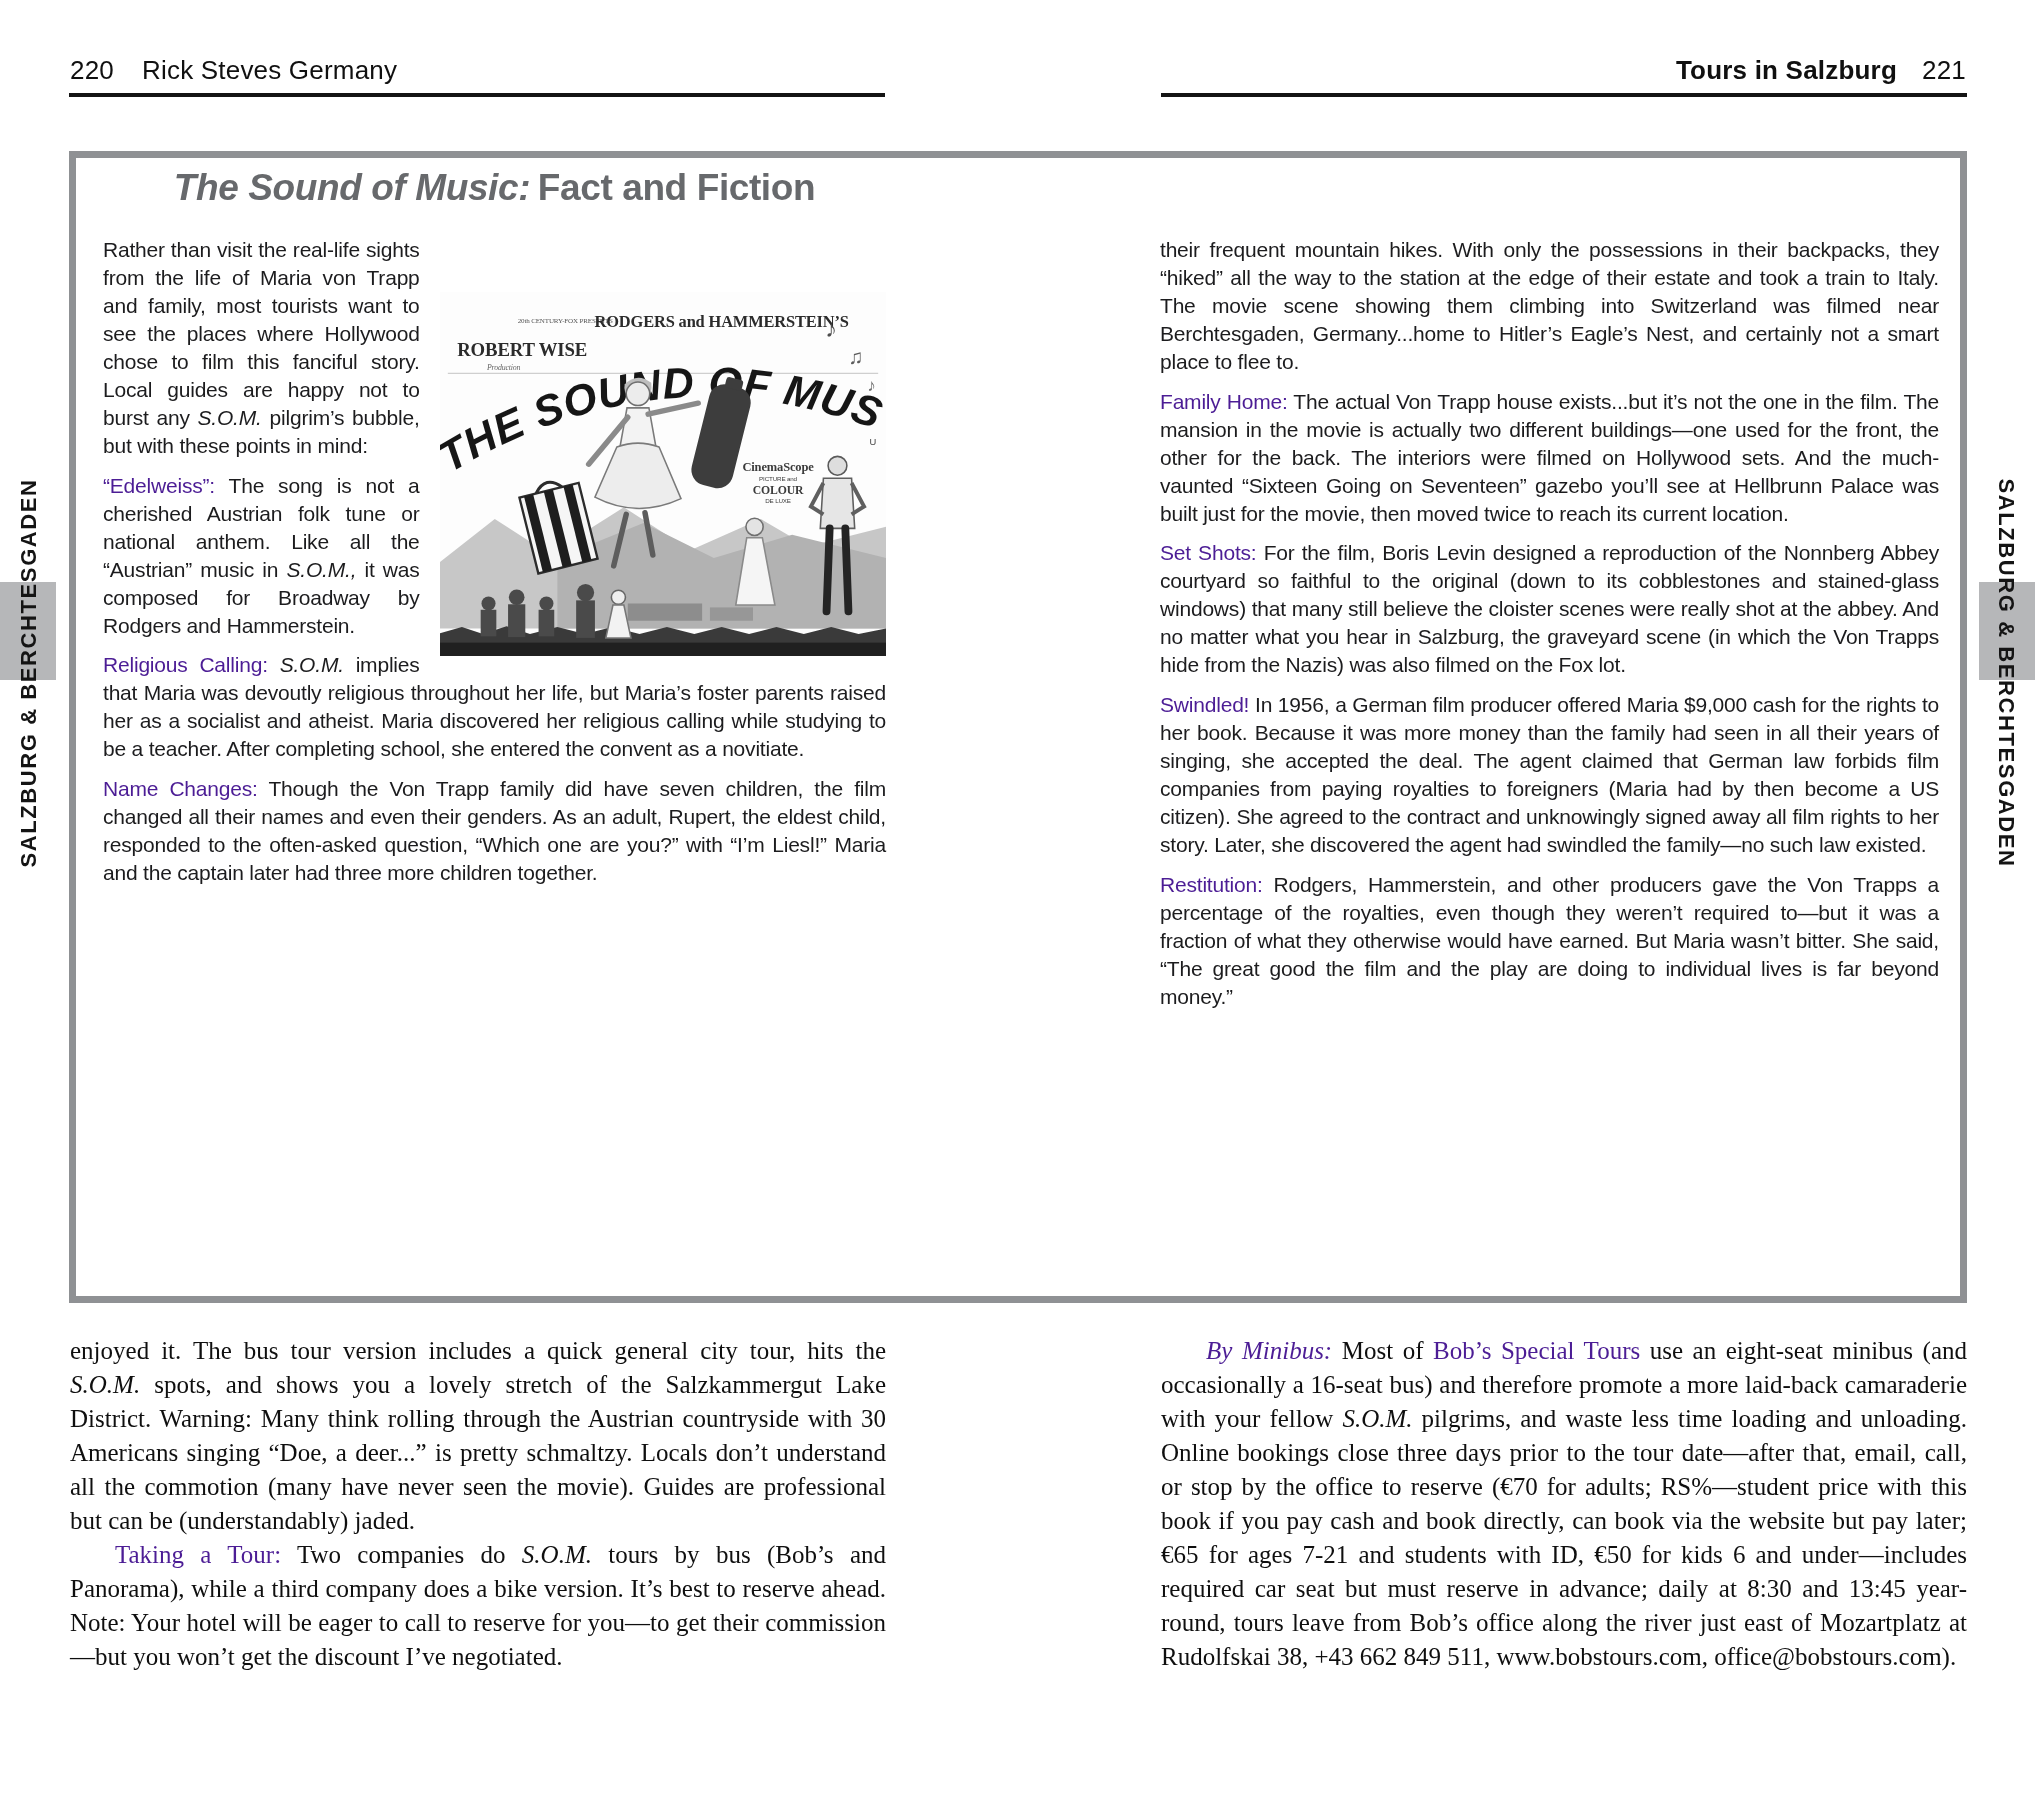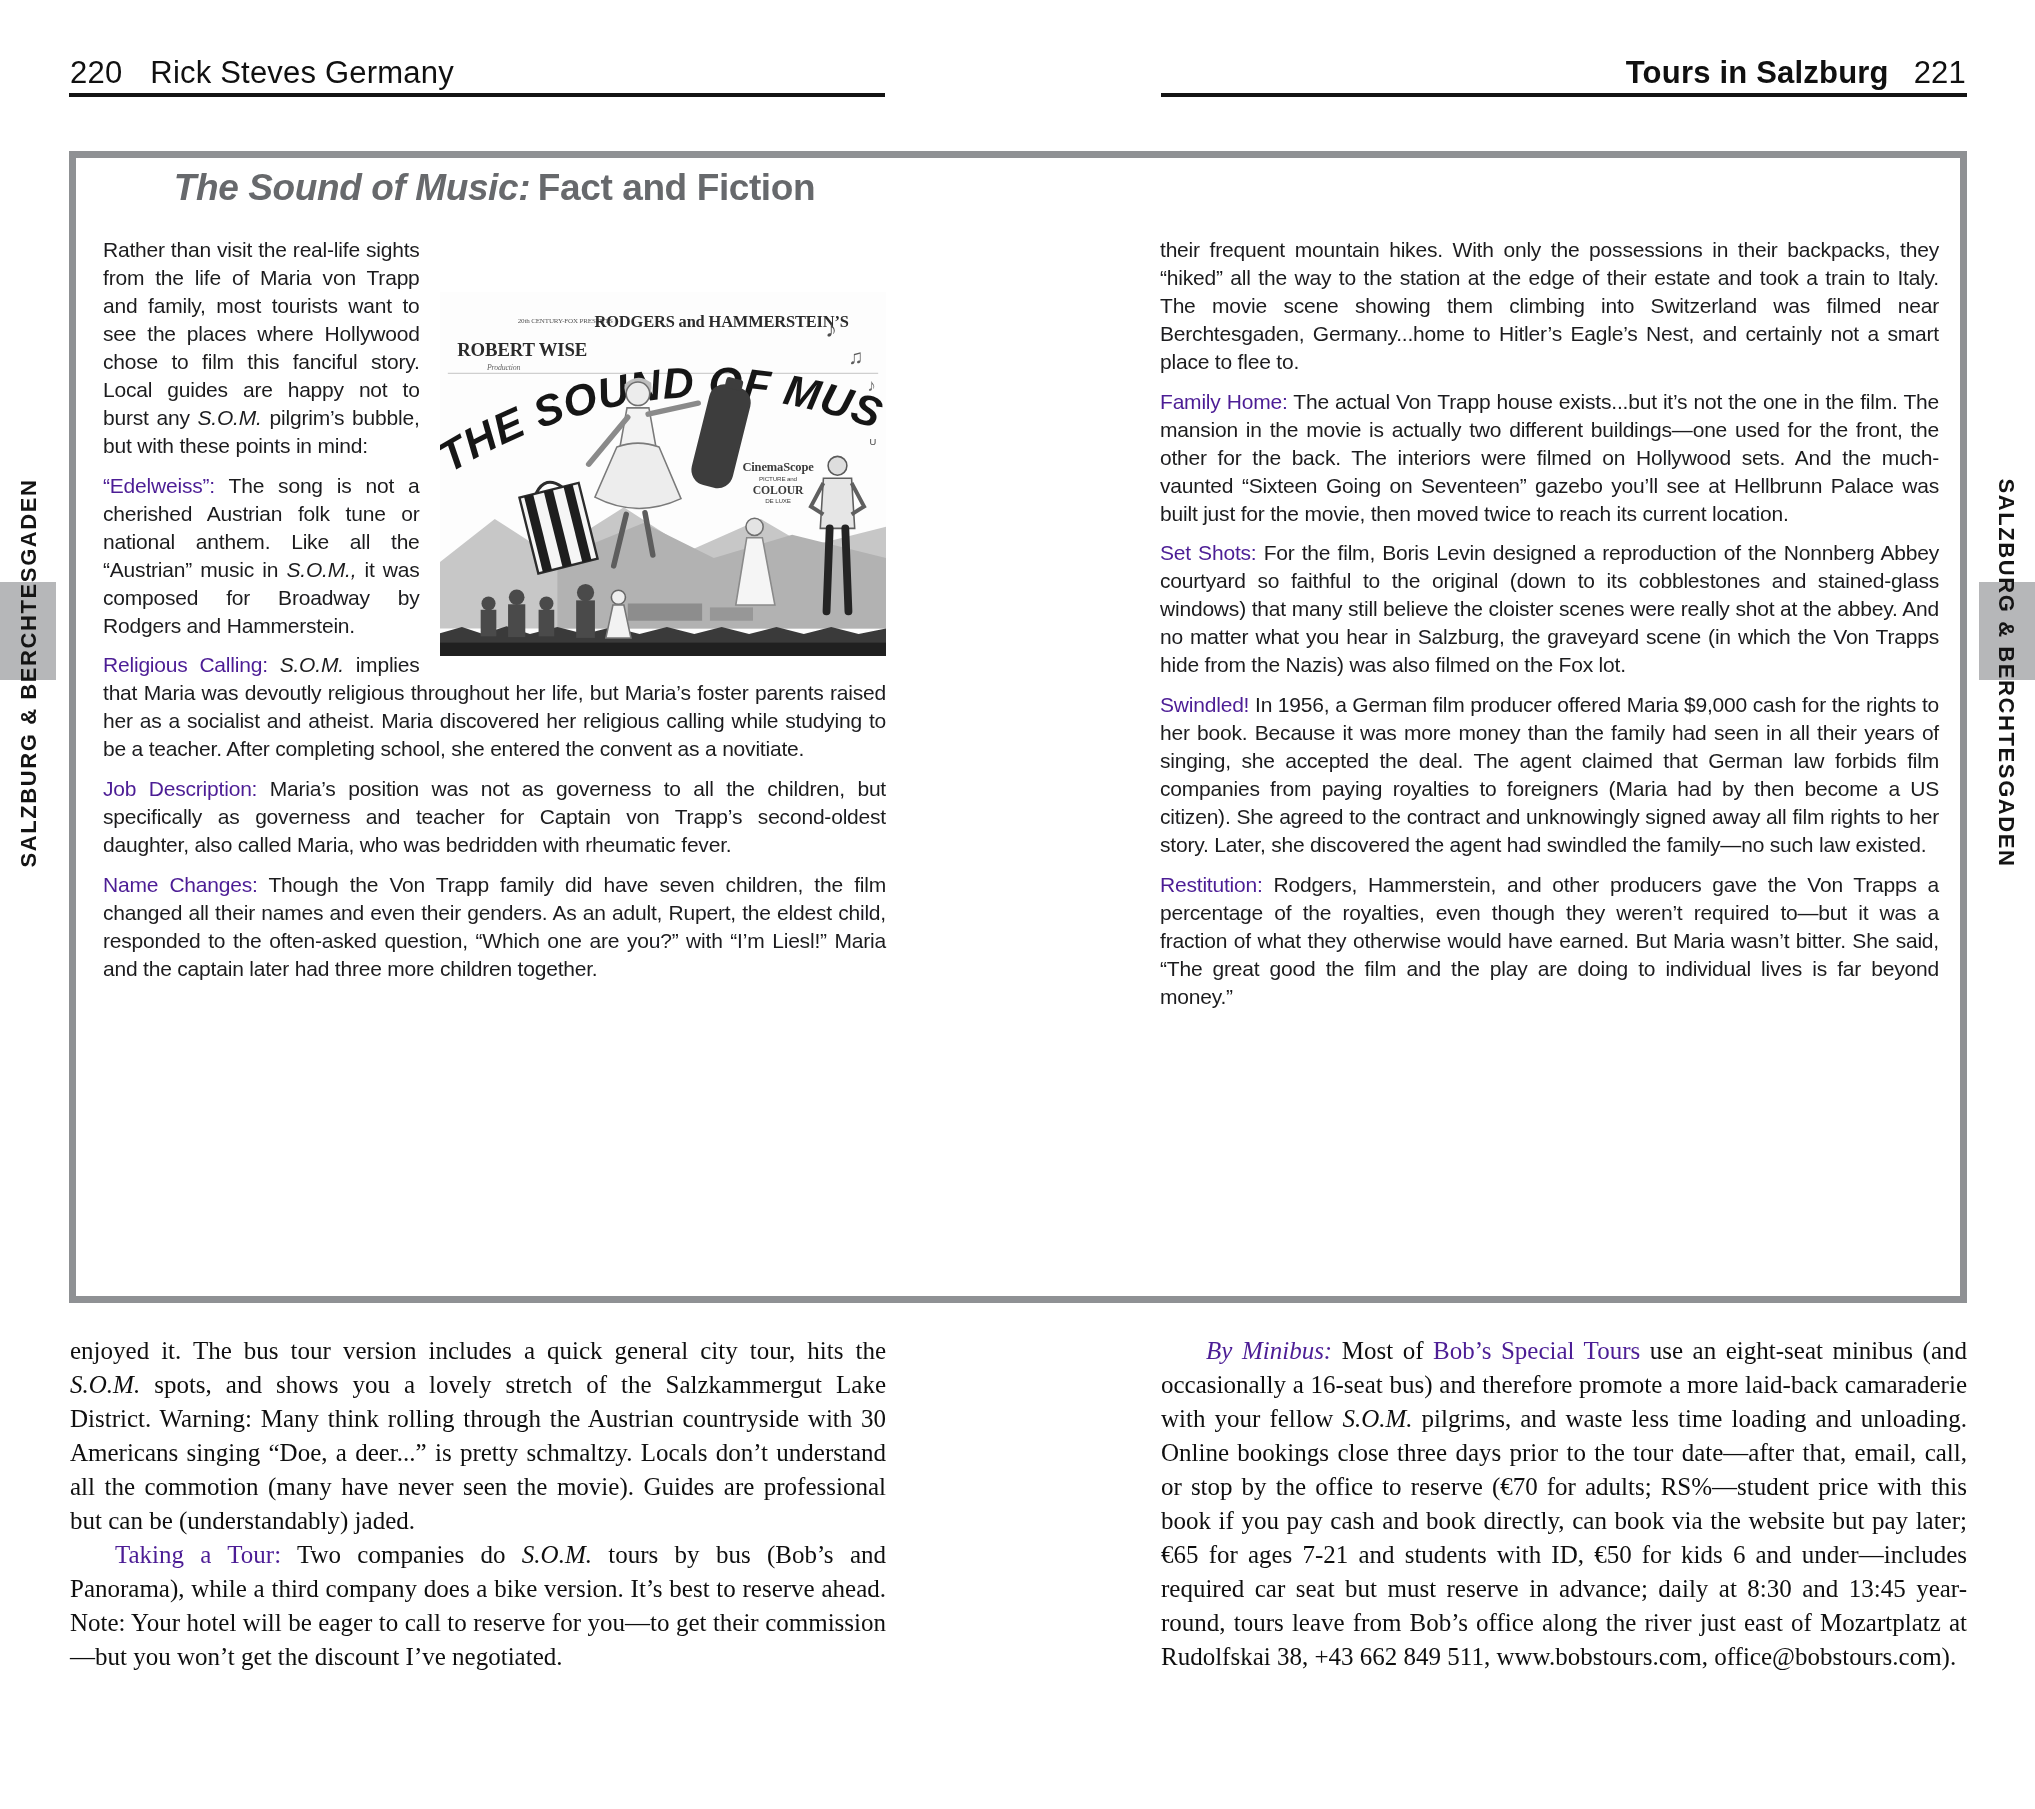--- a/index.html
+++ b/index.html
@@ -5,21 +5,21 @@
   html,body{margin:0;padding:0;background:#e9e9e9;}
   .page{
     position:relative;
     width:2035px;height:1809px;
     background:#ffffff;
     font-family:"Liberation Sans",sans-serif;
     color:#151515;
     overflow:hidden;
   }
   
-  .hdr{position:absolute;top:55px;font-size:31px;letter-spacing:0.2px;color:#101010;white-space:nowrap;}
+  .hdr{position:absolute;top:55px;font-size:26px;letter-spacing:0.2px;color:#101010;white-space:nowrap;}
   .hdr-left{left:70px;}
   .hdr-left .pgnum{margin-right:28px;font-weight:500;}
   .hdr-right{right:69px;}
   .hdr-right .title{font-weight:bold;margin-right:25px;margin-left:29px;}
   .hdr-rule{position:absolute;top:93px;height:3.9px;background:#141414;}
   .hdr-rule.left{left:69px;width:816px;}
   .hdr-rule.right{left:1161px;width:806px;}
   
   .tab-block{position:absolute;top:582px;width:56px;height:98px;background:#b6b7b9;}
   .tab-block.left{left:0;}
@@ -182,21 +182,20 @@
           <g>
             <circle cx="228" cy="390" r="9" fill="#eeeeee" stroke="#666" stroke-width="2"></circle>
             <path d="M221 400 L235 400 L244 442 L212 442 Z" fill="#f2f2f2" stroke="#777" stroke-width="2"></path>
           </g>
         </svg>
       </div>
       <div>
           <p><span>Rather than visit the real-life sights from the life of Maria von Trapp and family, most tourists want to see the places where Hollywood chose to film this fanciful story. Local guides are happy not to burst any </span><span class="i">S.O.M.</span><span> pilgrim’s bubble, but with these points in mind:</span></p>
           <p><span class="b">“Edelweiss”:</span><span> The song is not a cherished Austrian folk tune or national anthem. Like all the “Austrian” music in </span><span class="i">S.O.M.,</span><span> it was composed for Broadway by Rodgers and Hammerstein.</span></p>
           <p><span class="b">Religious Calling:</span><span> </span><span class="i">S.O.M.</span><span> implies that Maria was devoutly religious throughout her life, but Maria’s foster parents raised her as a socialist and atheist. Maria discovered her religious calling while studying to be a teacher. After completing school, she entered the convent as a novitiate.</span></p>
-          <p><span class="b">Job Description:</span><span> Maria’s position was not as governess to all the children, but specifically as governess and teacher for Captain von Trapp’s second-oldest daughter, also called Maria, who was bedridden with rheumatic fever.</span></p>
           <p><span class="b">Name Changes:</span><span> Though the Von Trapp family did have seven children, the film changed all their names and even their genders. As an adult, Rupert, the eldest child, responded to the often-asked question, “Which one are you?” with “I’m Liesl!” Maria and the captain later had three more children together.</span></p>
         </div>
     </div>
 
     <div class="box-col colR">
       <div>
           <p><span>their frequent mountain hikes. With only the possessions in their backpacks, they “hiked” all the way to the station at the edge of their estate and took a train to Italy. The movie scene showing them climbing into Switzerland was filmed near Berchtesgaden, Germany...home to Hitler’s Eagle’s Nest, and certainly not a smart place to flee to.</span></p>
           <p><span class="b">Family Home:</span><span> The actual Von Trapp house exists...but it’s not the one in the film. The mansion in the movie is actually two different buildings—one used for the front, the other for the back. The interiors were filmed on Hollywood sets. And the much-vaunted “Sixteen Going on Seventeen” gazebo you’ll see at Hellbrunn Palace was built just for the movie, then moved twice to reach its current location.</span></p>
           <p><span class="b">Set Shots:</span><span> For the film, Boris Levin designed a reproduction of the Nonnberg Abbey courtyard so faithful to the original (down to its cobblestones and stained-glass windows) that many still believe the cloister scenes were really shot at the abbey. And no matter what you hear in Salzburg, the graveyard scene (in which the Von Trapps hide from the Nazis) was also filmed on the Fox lot.</span></p>
           <p><span class="b">Swindled!</span><span> In 1956, a German film producer offered Maria $9,000 cash for the rights to her book. Because it was more money than the family had seen in all their years of singing, she accepted the deal. The agent claimed that German law forbids film companies from paying royalties to foreigners (Maria had by then become a US citizen). She agreed to the contract and unknowingly signed away all film rights to her story. Later, she discovered the agent had swindled the family—no such law existed.</span></p>

